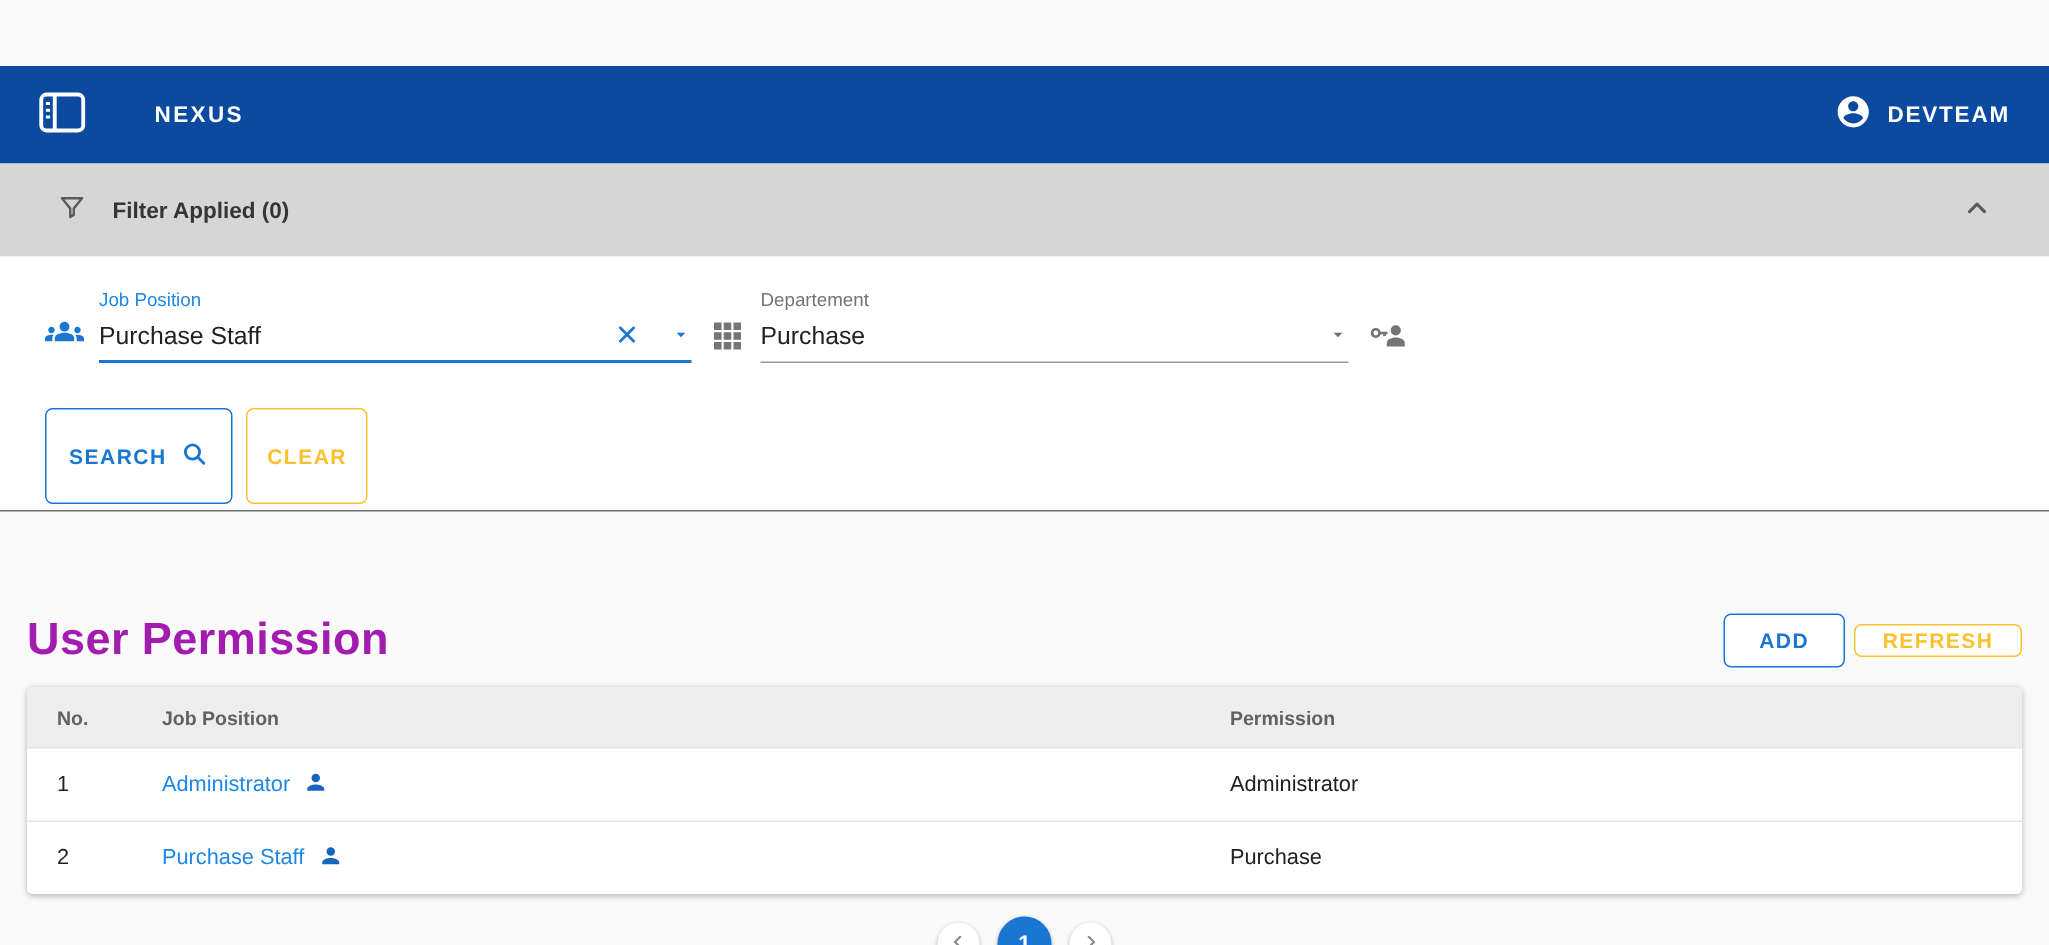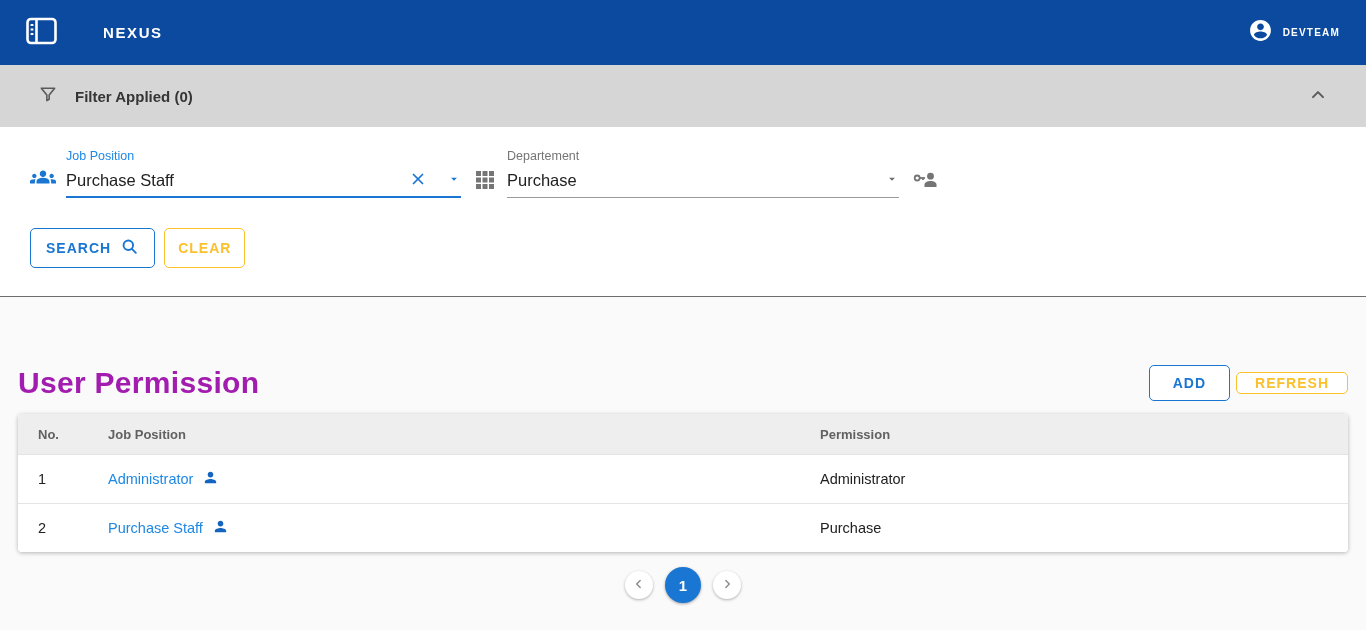--- a/index.html
+++ b/index.html
@@ -6,27 +6,27 @@
   html,body { margin:0; padding:0; }
   body {
     width:1366px; height:630px;
     font-family:"Liberation Sans", sans-serif;
     background:#fafafa; overflow:hidden;
   }
 
   
   .appbar {
     height:65px; background:#0b4a9f; display:flex; align-items:center;
-    padding:0 26px; color:#fff;
+    padding:0 26px; color:#fff;margin-top:44px;
   }
   .toggle-btn { background:none; border:none; padding:0; cursor:pointer; display:flex; }
   .brand { margin-left:46px; font-size:15px; font-weight:700; letter-spacing:1.6px; }
   .appbar .spacer { flex:1; }
   .user-chip { display:flex; align-items:center; gap:10px; cursor:pointer; }
-  .user-name { font-size:10px; font-weight:700; letter-spacing:1.2px; }
+  .user-name { font-size:15px; font-weight:700; letter-spacing:1.2px; }
 
   
   .filterbar {
     height:62px; background:#d6d6d6; display:flex; align-items:center;
     padding:0 38px;
   }
   .filterbar-title { margin-left:17px; font-size:15px; font-weight:700; color:#353535; }
   .filterbar .spacer { flex:1; }
   .collapse-btn { background:none; border:none; padding:0; cursor:pointer; display:flex; }
 
@@ -53,21 +53,21 @@
   .caret-btn { background:none; border:none; padding:0 0 0 14px; cursor:pointer; display:flex; }
 
   .buttons-row { margin-top:30px; display:flex; gap:9px; }
   .btn {
     border-radius:5px; background:#fff; font-family:inherit;
     font-size:14px; font-weight:700; letter-spacing:1px; cursor:pointer;
     display:inline-flex; align-items:center; justify-content:center; gap:9px;
   }
   .btn-blue  { border:1.6px solid #1976d2; color:#1976d2; }
   .btn-amber { border:1.6px solid #fbc02d; color:#fbc02d; }
-  .btn-search { padding:8px 15px; }
+  .btn-search { padding:20px 15px; }
   .btn-clear  { padding:8px 13px; }
 
   
   .section-head { display:flex; align-items:center; margin:68px 18px 0 18px; }
   .page-title { flex:1; margin:0; font-size:30px; font-weight:700; color:#a21caf; letter-spacing:.3px; }
   .btn-add { padding:9px 23px; margin-right:6px; }
   .btn-refresh { padding:2px 18px; }
 
   
   .table-card {

